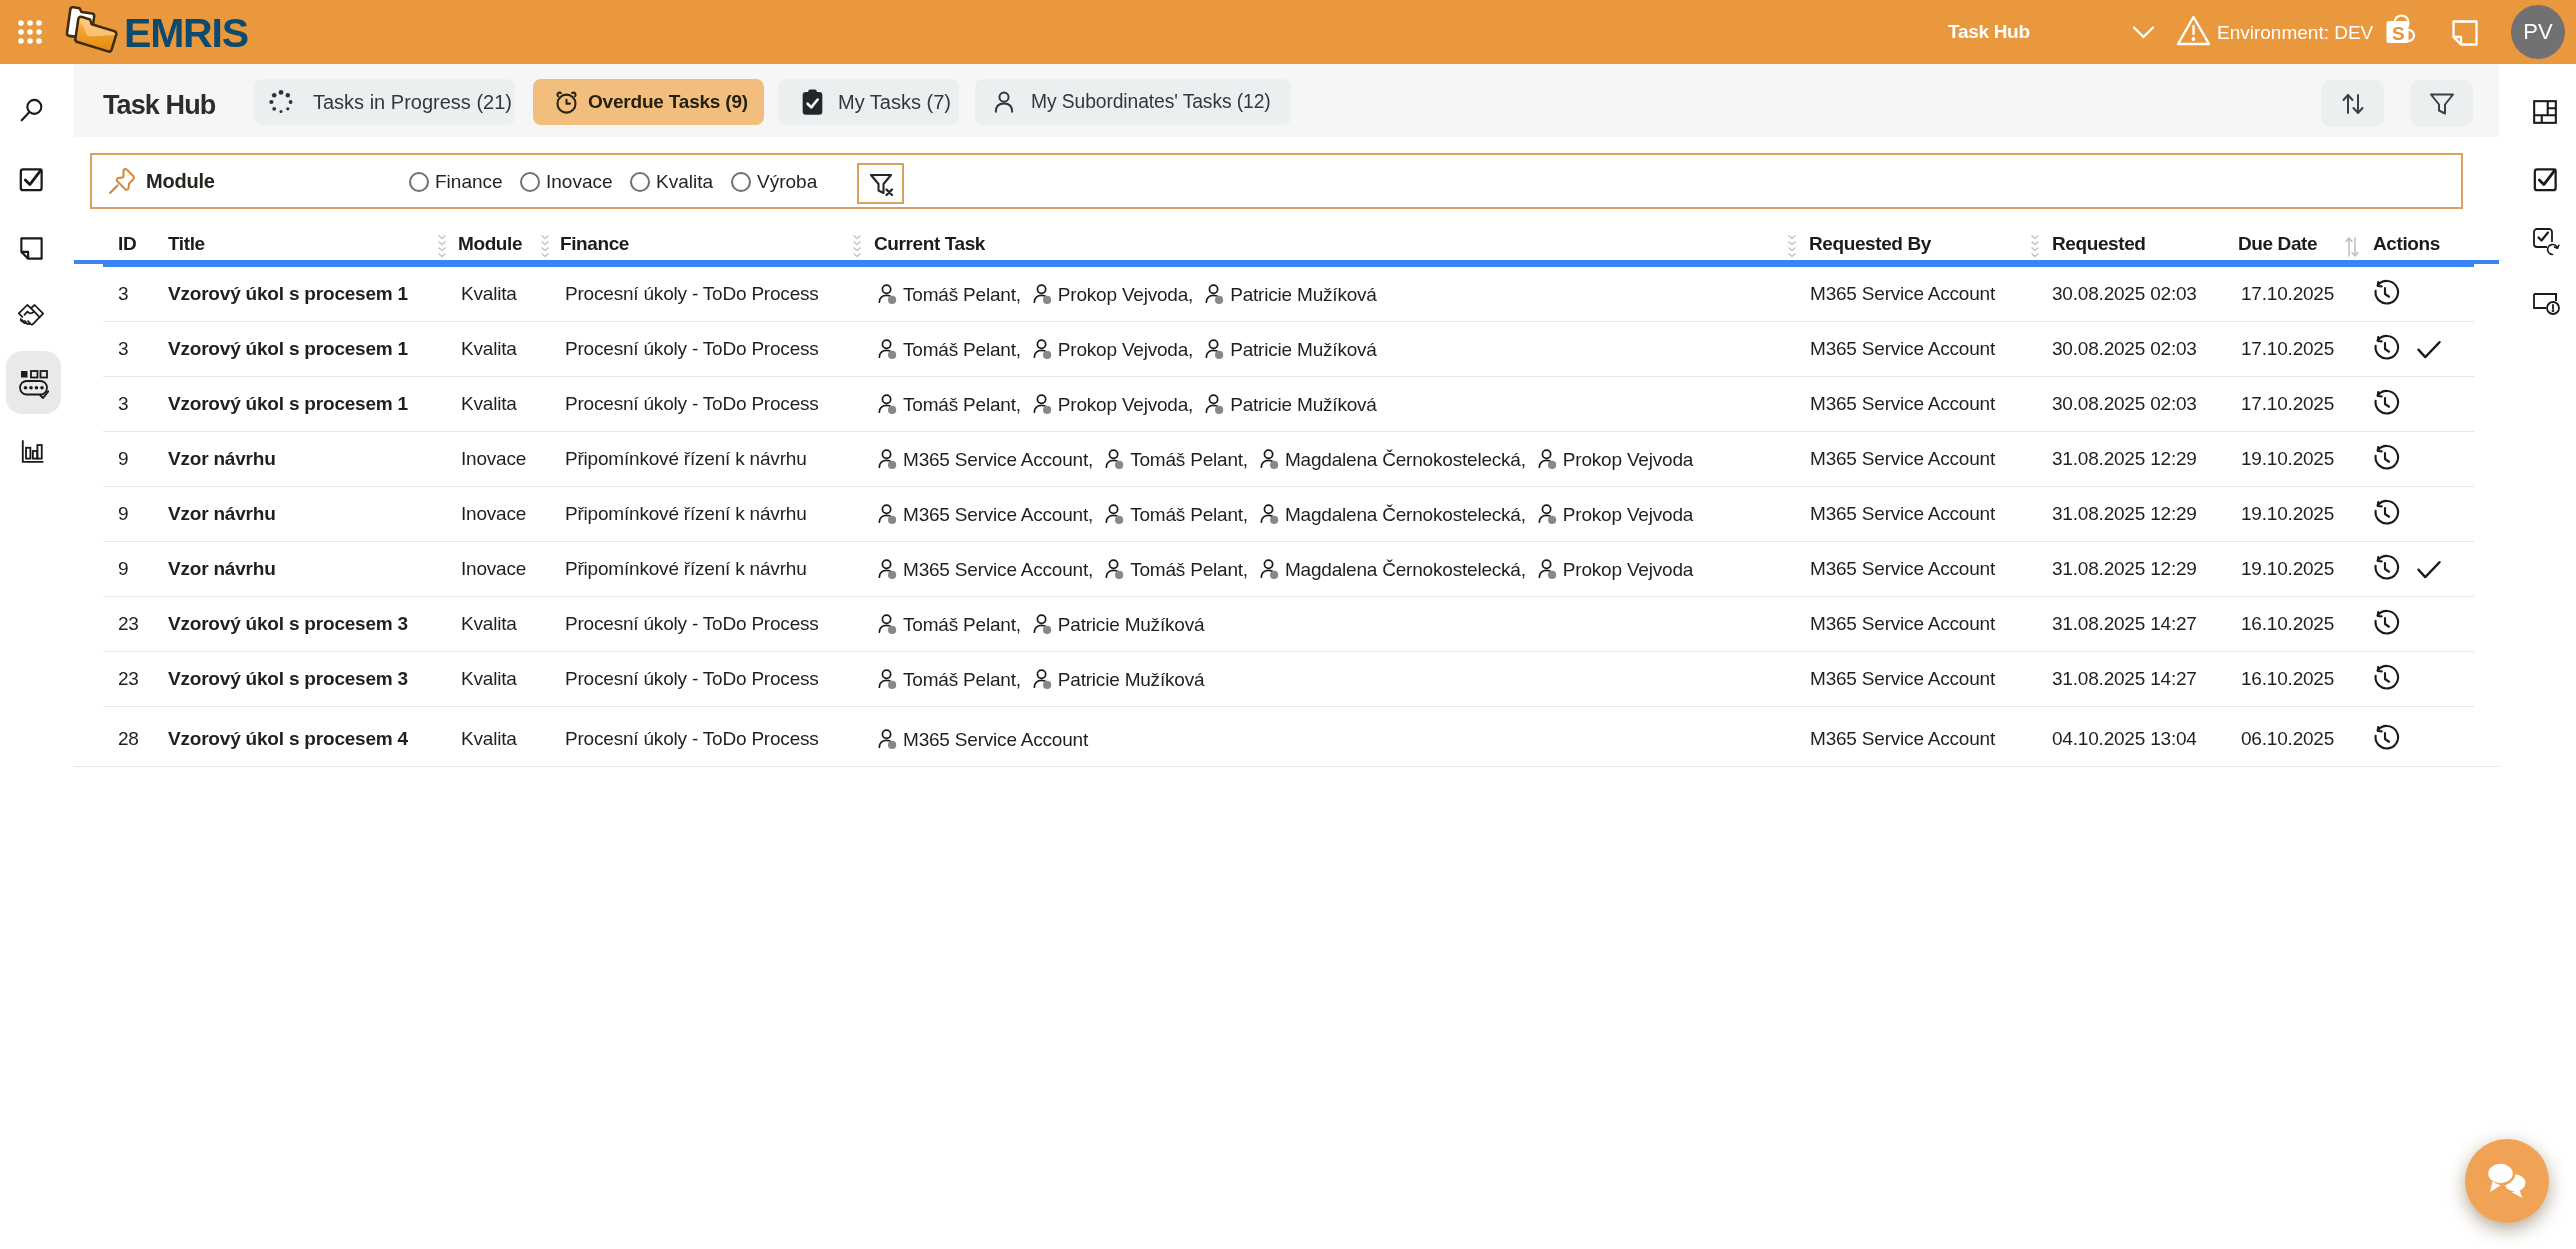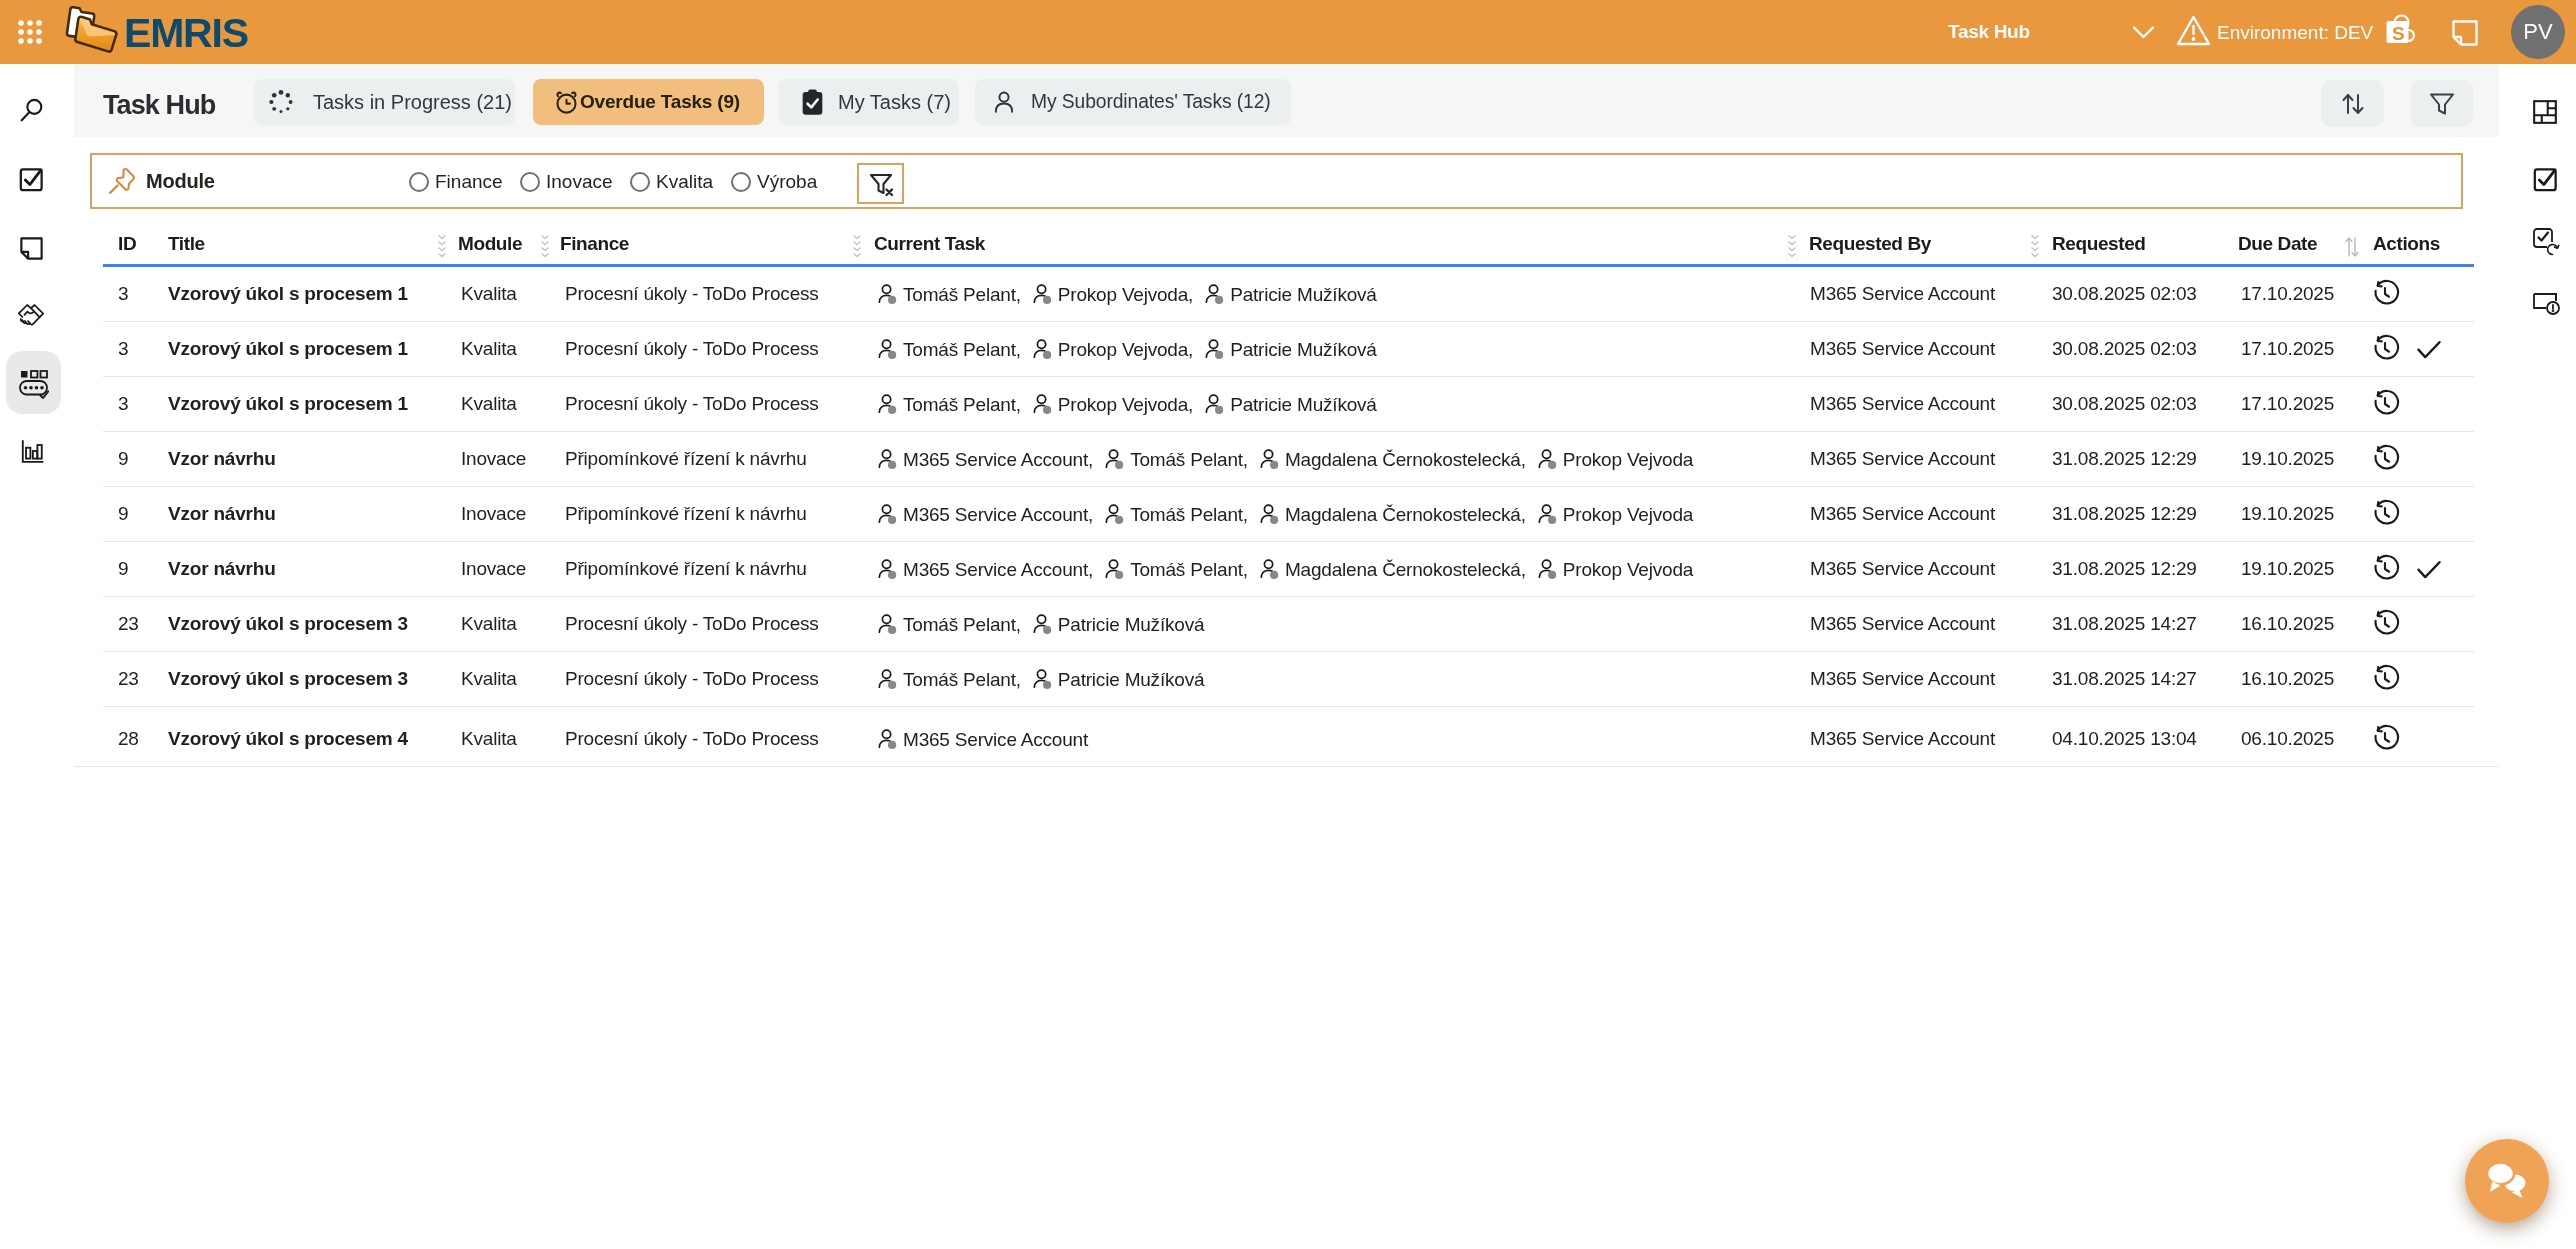--- a/index.html
+++ b/index.html
@@ -23,21 +23,21 @@
 #btn-sort { left:2321px; }
 #btn-filter { left:2410px; }
 #rail-hl { position:absolute; left:6px; top:351px; width:55px; height:63px; background:#e7e9ea; border-radius:16px; }
 
 #filterbar { position:absolute; left:90px; top:153px; width:2373px; height:56px; background:#fff; border:2px solid #D9A35F; }
 #filterbar .lbl { position:absolute; left:54px; top:15px; font-size:20px; font-weight:bold; letter-spacing:-0.2px; color:#25241f; }
 .radio { position:absolute; top:17px; width:20px; height:20px; border:2px solid #71706e; border-radius:50%; background:#fff; }
 .rlabel { position:absolute; top:16px; font-size:19px; color:#25241f; }
 #clearbtn { position:absolute; left:765px; top:8px; width:47px; height:41px; border:2px solid #D9A35F; display:flex; align-items:center; justify-content:center; }
 
-#thead { position:absolute; left:74px; top:223px; width:2425px; height:44px; border-bottom:3px solid #3b82f6; }
+#thead { position:absolute; left:74px; top:223px; width:2425px; height:44px; border-bottom:7px solid #3b82f6; }
 .hcell { position:absolute; top:10px; font-size:19px; font-weight:bold; letter-spacing:-0.4px; color:#1d1c1b; white-space:nowrap; }
 .trow { position:absolute; left:74px; width:2425px; height:55px; border-bottom:1px solid #e7e6e5; }
 .tcell { position:absolute; top:50%; transform:translateY(-50%); font-size:19px; letter-spacing:-0.2px; color:#201f1e; white-space:nowrap; }
 .tcell.b { font-weight:bold; letter-spacing:-0.2px; }
 .persons { display:flex; align-items:center; }
 .person { display:flex; align-items:center; margin-right:10px; }
 .person svg { margin-right:4px; }
 
 #fab { position:absolute; left:2465px; top:1139px; width:84px; height:84px; border-radius:50%; background:#F0A355; box-shadow:0 6px 18px rgba(90,60,20,.45); display:flex; align-items:center; justify-content:center; }
 </style>
@@ -120,21 +120,21 @@
 </div>
 <div class="tabbtn" style="left:533px;width:231px;background:#F2BE7D;color:#25200f;">
   <span class="ic" style="margin-left:20px">
   <svg width="27" height="27" viewBox="0 0 24 24" fill="none" stroke="#2a230f" stroke-width="1.8">
     <circle cx="12" cy="13" r="8"></circle>
     <path d="M12 9.5 V13 H15" stroke-linecap="round" stroke-linejoin="round"></path>
     <path d="M4.5 6.5 C3 5 4.5 2.5 7 3.5" stroke-linecap="round"></path>
     <path d="M19.5 6.5 C21 5 19.5 2.5 17 3.5" stroke-linecap="round"></path>
   </svg>
     </span>
-  <span style="font-weight:bold;font-size:19px;letter-spacing:-0.2px">Overdue Tasks (9)</span>
+  <span style="margin-left:8px;font-weight:bold;font-size:19px;letter-spacing:-0.2px">Overdue Tasks (9)</span>
 </div>
 <div class="tabbtn" style="left:778px;width:181px;">
   <span class="ic" style="margin-left:22px">
   <svg width="25" height="27" viewBox="0 0 20 22">
     <rect x="2" y="2.5" width="16" height="18.5" rx="2.5" fill="#23262a"></rect>
     <rect x="6.5" y="0.5" width="7" height="4.5" rx="1.5" fill="#23262a"></rect>
     <path d="M6 12 L9 15 L14.2 8.6" fill="none" stroke="#ffffff" stroke-width="2.1" stroke-linecap="round" stroke-linejoin="round"></path>
   </svg>
     </span>
   <span style="margin-left:13px">My Tasks (7)</span>

